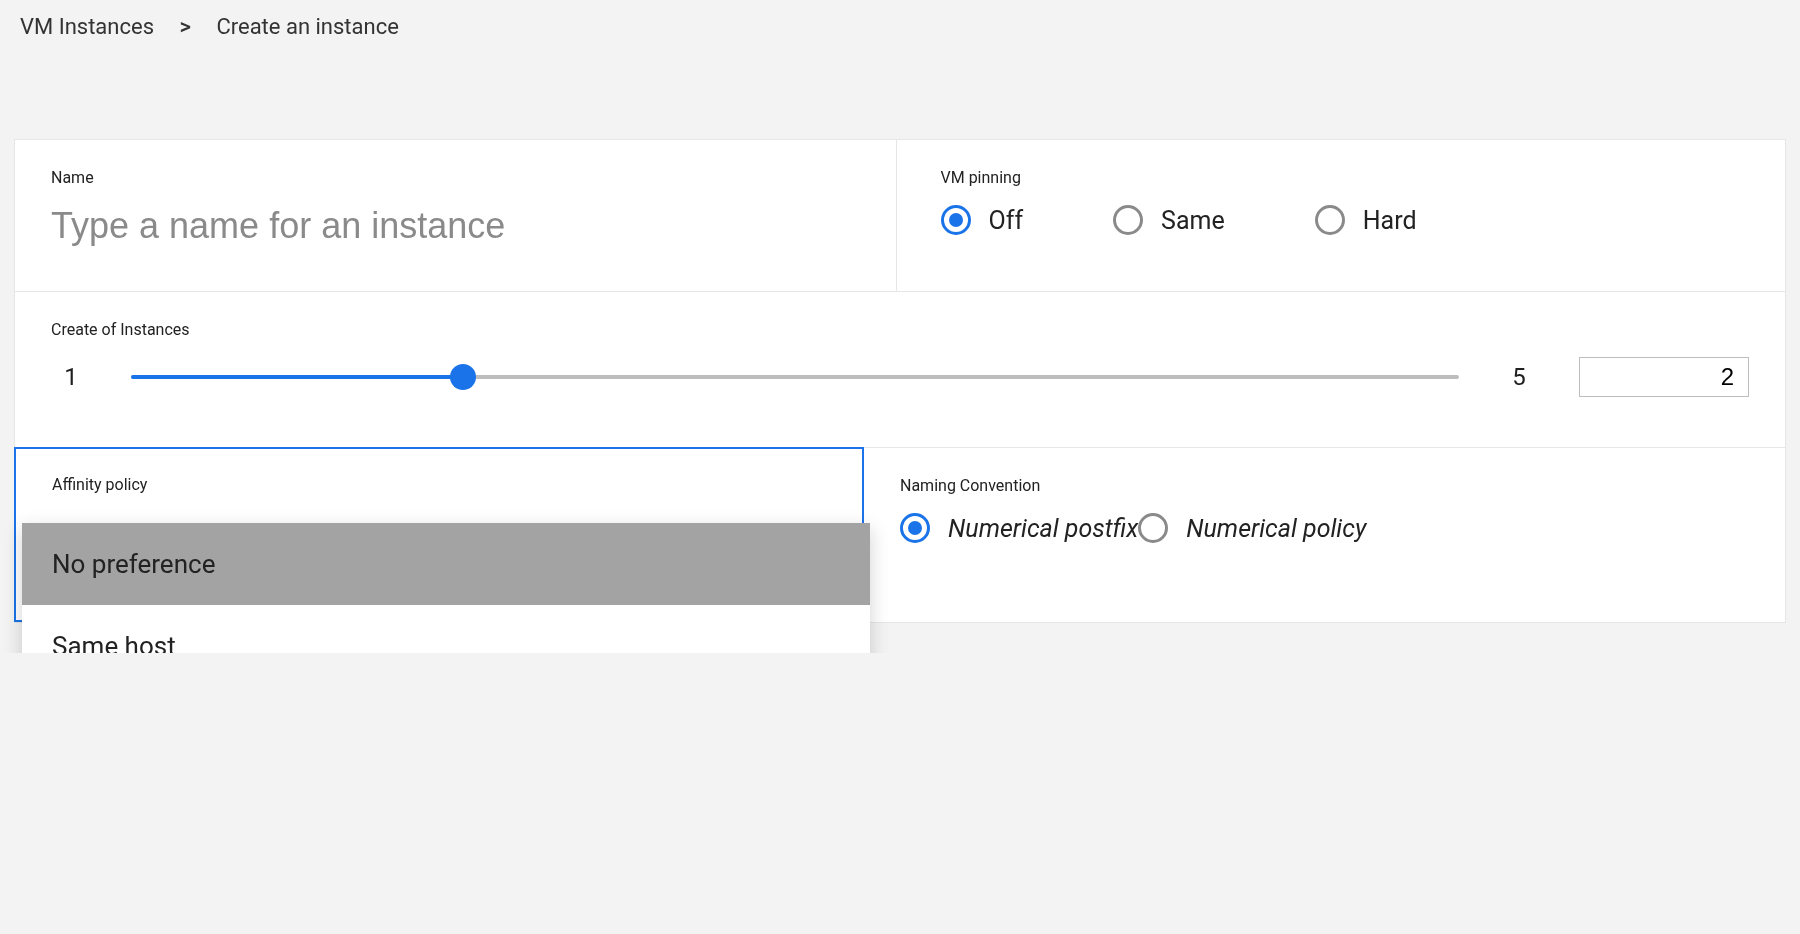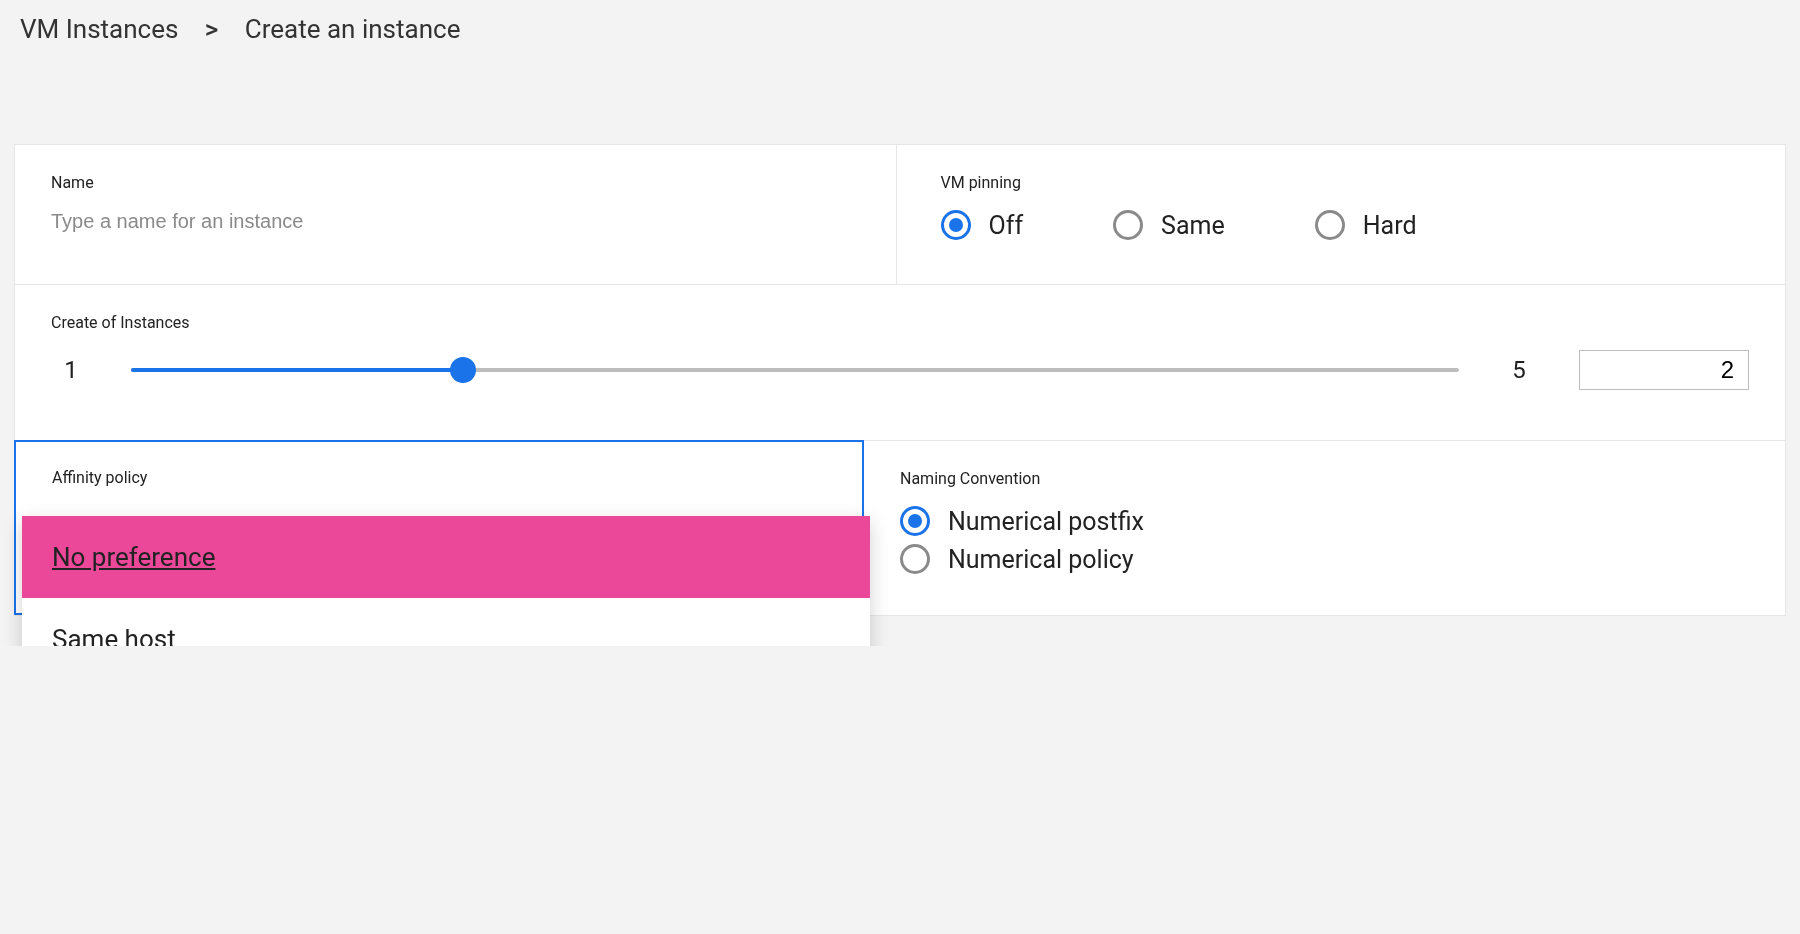--- a/index.html
+++ b/index.html
@@ -9,21 +9,21 @@
     }
     body {
       font-family: -apple-system, BlinkMacSystemFont, "Segoe UI", Roboto, Helvetica, Arial, sans-serif;
       background: #f3f3f3;
       color: #202020;
     }
     .page {
       padding: 14px 14px 0 14px;
     }
     .breadcrumb {
-      font-size: 26px;
+      font-size: 22px;
       font-weight: 400;
       color: #333;
       margin-bottom: 100px;
       padding-left: 6px;
     }
     .breadcrumb .sep {
       margin: 0 20px;
       font-weight: 500;
     }
 
@@ -43,21 +43,21 @@
       border-right: 1px solid #e6e6e6;
     }
     .field-label {
       font-size: 16px;
       color: #222;
       margin-bottom: 18px;
     }
     .name-input {
       width: 100%;
       border: none;
-      font-size: 20px;
+      font-size: 36px;
       color: #737373;
       outline: none;
     }
     .name-input::placeholder { color: #8a8a8a; }
 
     .pinning-cell {
       flex: 1;
       padding: 28px 36px 44px 36px;
       margin-left: 8px;
     }
@@ -170,33 +170,32 @@
       box-shadow: 0 6px 18px rgba(0,0,0,0.18);
       z-index: 10;
     }
     .dropdown-item {
       padding: 26px 30px;
       font-size: 26px;
       color: #222;
       cursor: pointer;
     }
     .dropdown-item.highlighted {
-      background: #ec4899;
-      text-decoration: underline;
+      background: #a3a3a3;
     }
 
     .naming-cell {
       flex: 1;
       padding: 28px 36px 40px 36px;
     }
     .radio-col {
       display: flex;
-      flex-direction: column;
-      gap: 8px;
+      flex-direction: row;
       margin-top: 10px;
+      font-style: italic;
     }
 
     .clipped-char {
       position: relative;
       left: 14px;
       font-size: 26px;
       font-weight: 600;
       top: -2px;
     }
   </style>

